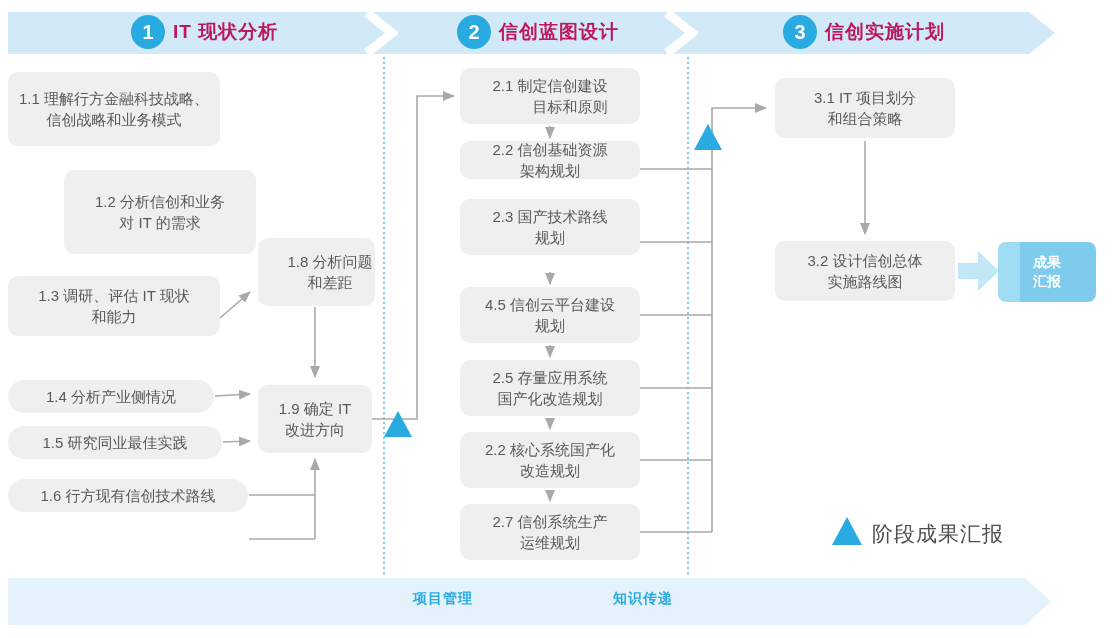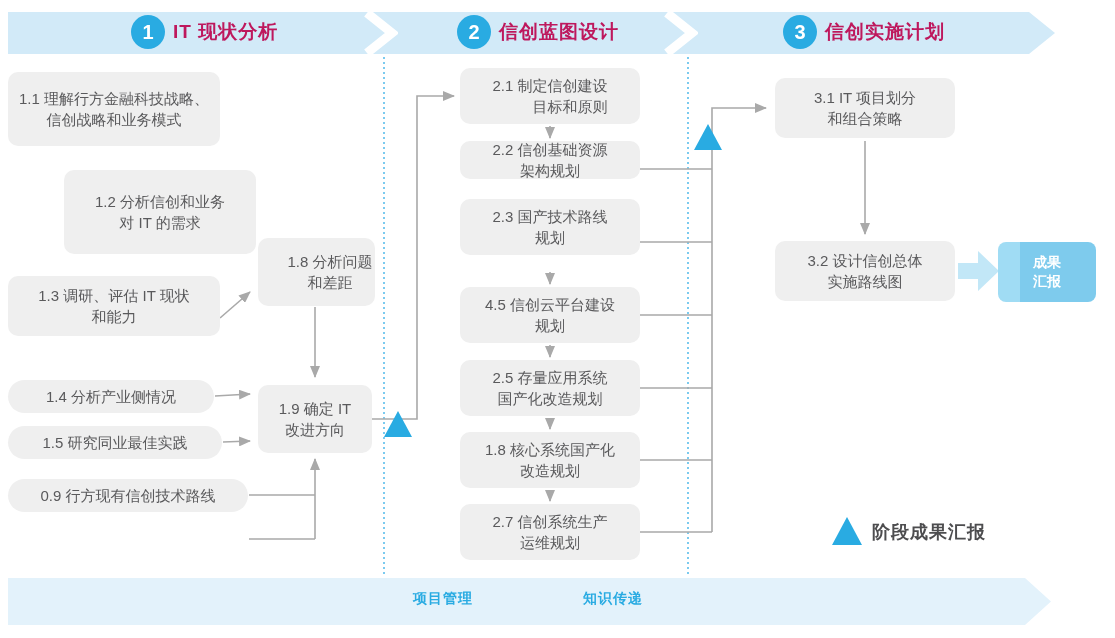--- a/index.html
+++ b/index.html
@@ -42,22 +42,22 @@
   .gray-line{stroke:#A9A9A9;stroke-width:1.6;fill:none;}
   .dotted{stroke:#44B5E8;stroke-width:1.4;fill:none;stroke-dasharray:2,3;}
   .tri{fill:#29ABE2;stroke:none;}
   
   .footer-label{
     position:absolute;top:590px;transform:translateX(-50%);
     color:#29ABE2;font-weight:bold;font-size:14px;letter-spacing:1px;z-index:4;
   }
   
   #legend-label{
-    position:absolute;left:872px;top:520px;color:#4D4D4F;font-weight:bold;
-    font-size:18px;letter-spacing:1px;z-index:4;
+    position:absolute;left:872px;top:520px;color:#4D4D4F;font-weight:normal;
+    font-size:21px;letter-spacing:1px;z-index:4;
   }
 </style>
 </head>
 <body>
 
 <div id="canvas">
 
   <div id="top-ribbon" class="ribbon"></div>
 
   <svg class="chev" style="left:362px;" width="36" height="46">
@@ -121,48 +121,48 @@
   </svg>
 
   <div class="box" style="left:8px;top:72px;width:212px;height:74px;">1.1 理解行方金融科技战略、
 信创战略和业务模式</div>
   <div class="box" style="left:24px;top:170px;width:192px;height:84px;margin-left:40px;">1.2 分析信创和业务
 对 IT 的需求</div>
   <div class="box" style="left:8px;top:276px;width:212px;height:60px;">1.3 调研、评估 IT 现状
 和能力</div>
   <div class="box pill" style="left:8px;top:380px;width:206px;height:33px;">1.4 分析产业侧情况</div>
   <div class="box pill" style="left:8px;top:426px;width:214px;height:33px;">1.5 研究同业最佳实践</div>
-  <div class="box pill" style="left:8px;top:479px;width:240px;height:33px;">0.9 行方现有信创技术路线</div>
+  <div class="box pill" style="left:8px;top:479px;width:240px;height:33px;">1.6 行方现有信创技术路线</div>
   <div class="box" style="left:258px;top:238px;width:90px;height:68px;padding-left:27px;">1.8 分析问题
 和差距</div>
   <div class="box" style="left:258px;top:385px;width:114px;height:68px;">1.9 确定 IT
 改进方向</div>
 
   <div class="box" style="left:460px;top:68px;width:180px;height:56px;text-align:right;">2.1 制定信创建设
 目标和原则</div>
   <div class="box" style="left:460px;top:141px;width:180px;height:38px;">2.2 信创基础资源
 架构规划</div>
   <div class="box" style="left:460px;top:199px;width:180px;height:56px;">2.3 国产技术路线
 规划</div>
   <div class="box" style="left:460px;top:287px;width:180px;height:56px;">4.5 信创云平台建设
 规划</div>
   <div class="box" style="left:460px;top:360px;width:180px;height:56px;">2.5 存量应用系统
 国产化改造规划</div>
-  <div class="box" style="left:460px;top:432px;width:180px;height:56px;">1.8 核心系统国产化
+  <div class="box" style="left:460px;top:432px;width:180px;height:56px;">2.2 核心系统国产化
 改造规划</div>
   <div class="box" style="left:460px;top:504px;width:180px;height:56px;">2.7 信创系统生产
 运维规划</div>
 
   <div class="box" style="left:775px;top:78px;width:180px;height:60px;">3.1 IT 项目划分
 和组合策略</div>
   <div class="box" style="left:775px;top:241px;width:180px;height:60px;">3.2 设计信创总体
 实施路线图</div>
 
   <div id="result-box">成果
 汇报</div>
 
   <div id="legend-label">阶段成果汇报</div>
 
   <div id="footer-ribbon" class="ribbon"></div>
   <div class="footer-label" style="left:443px;">项目管理</div>
-  <div class="footer-label" style="left:613px;">知识传递</div>
+  <div class="footer-label" style="left:643px;">知识传递</div>
 
 </div>
 
 </body></html>

